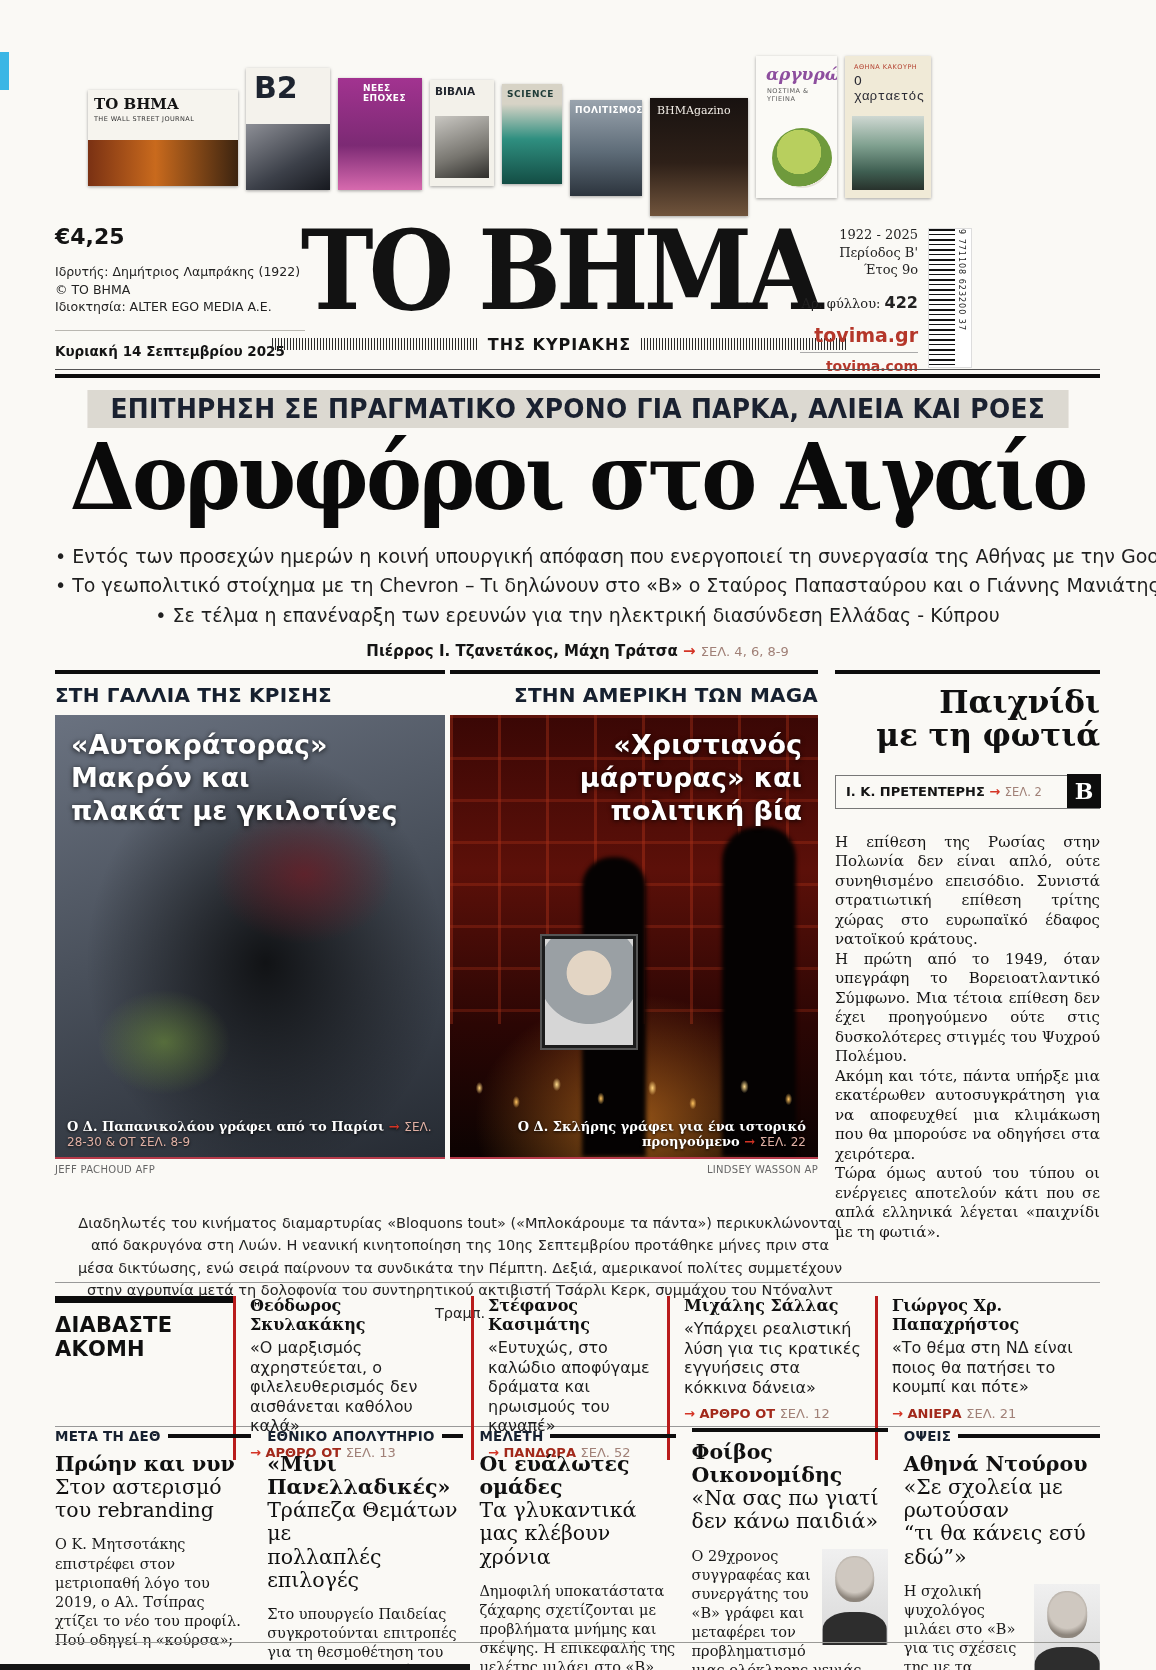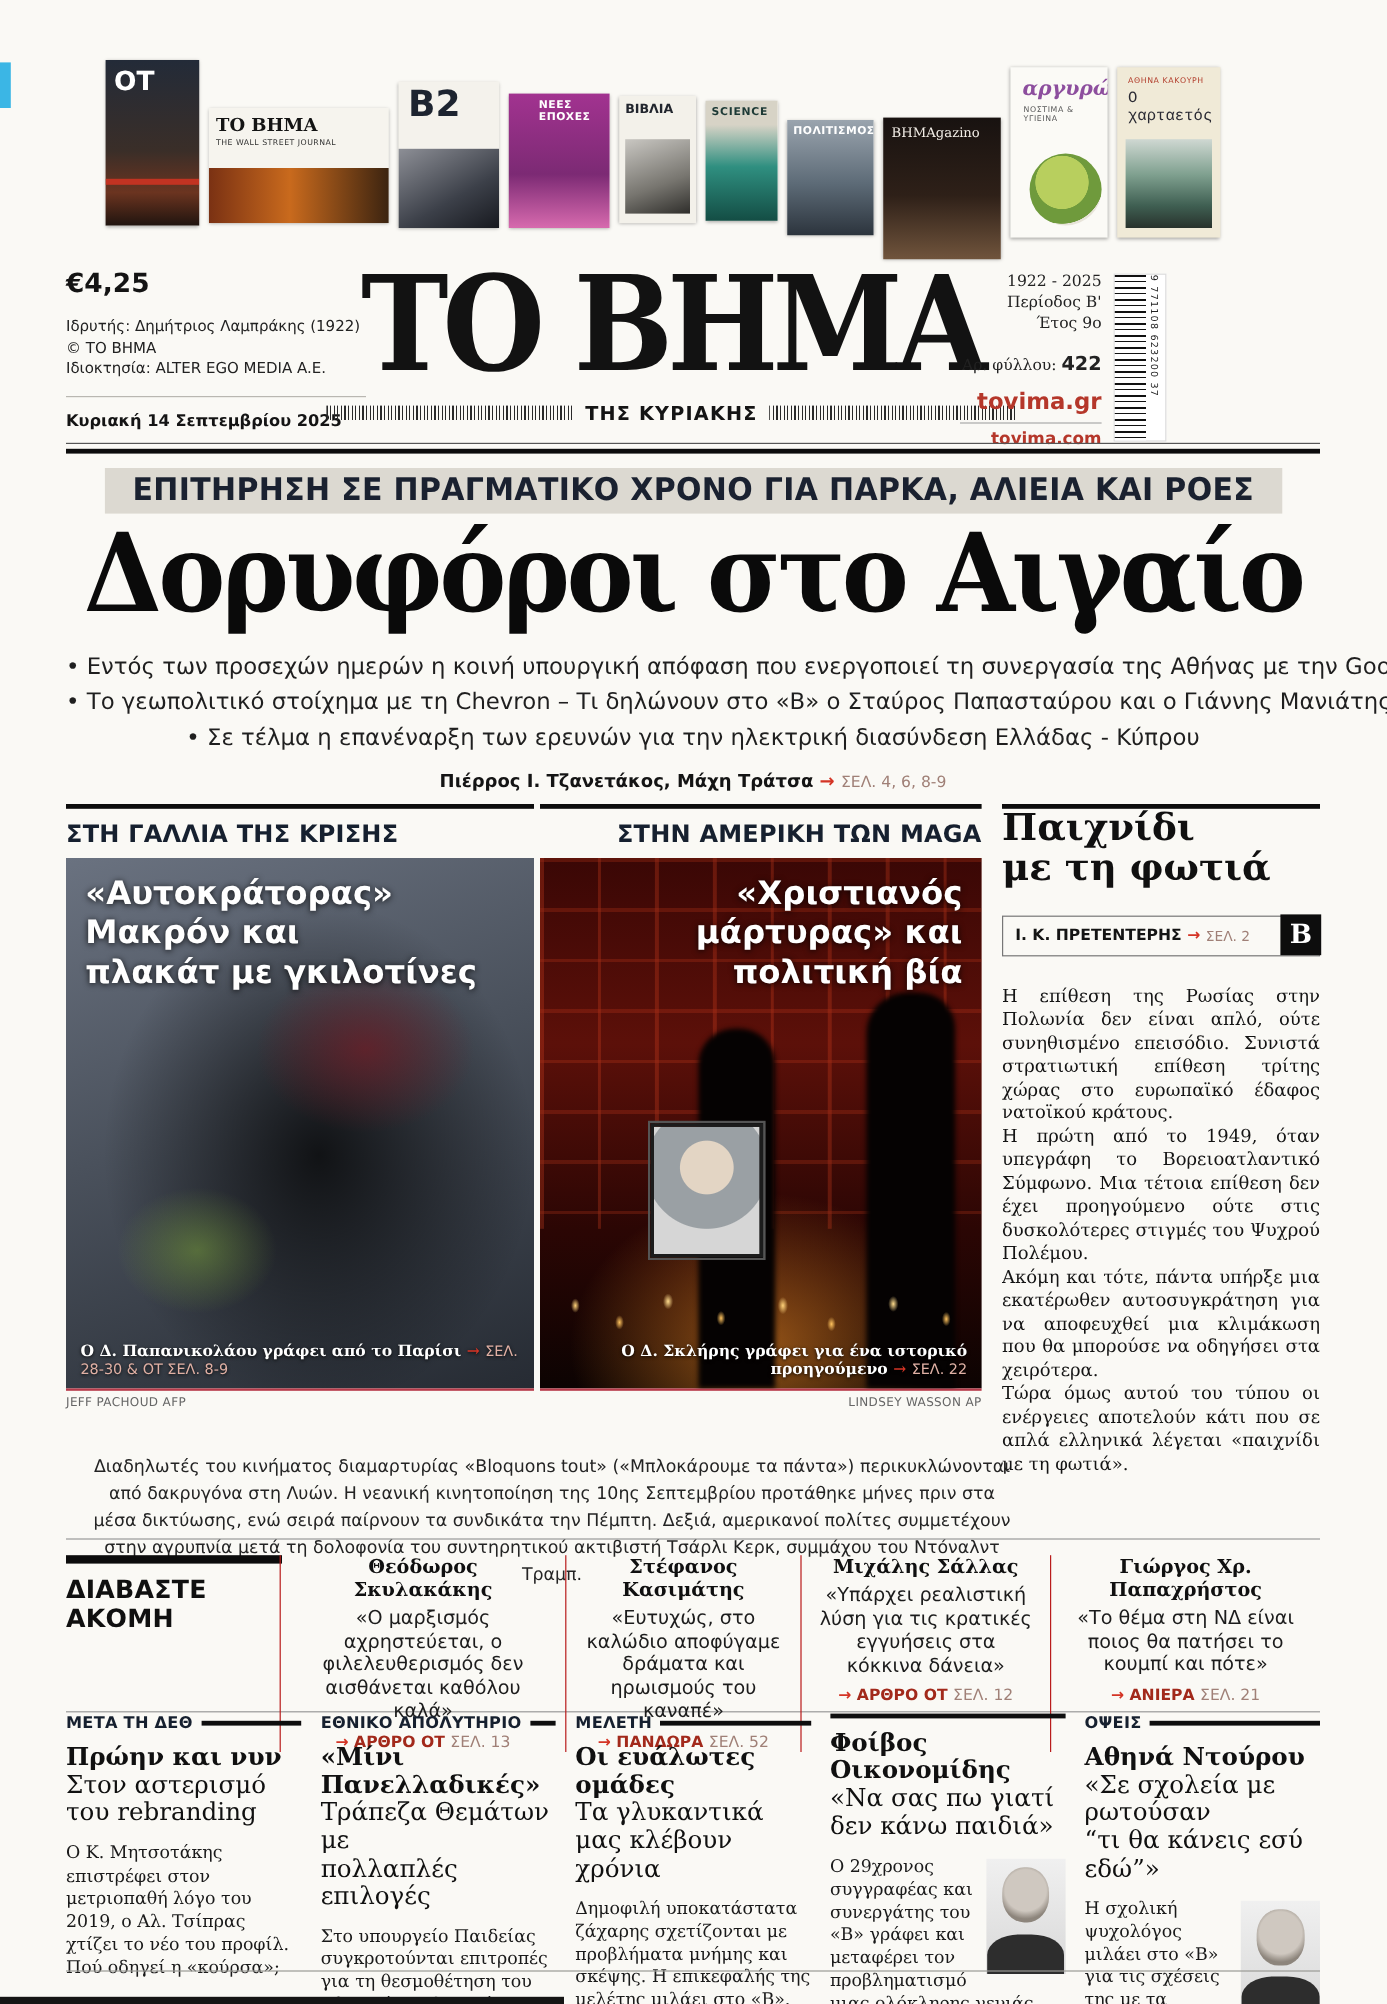--- a/index.html
+++ b/index.html
@@ -113,39 +113,39 @@
   .ph-head{position:absolute;top:14px;color:#fff;font-weight:bold;font-size:27px;line-height:1.22;
            white-space:pre-line;text-shadow:0 1px 5px rgba(0,0,0,.85);}
   .ph-head.l{left:16px;} .ph-head.r{right:16px;text-align:right;}
   .ph-cap{position:absolute;bottom:8px;left:12px;right:12px;color:#fff;font-family:"DejaVu Serif",serif;
           font-weight:bold;font-size:13px;text-shadow:0 1px 3px rgba(0,0,0,.9);}
   .ph-cap .ref{color:#e0b0a4;font-size:12px;font-family:"DejaVu Sans",sans-serif;}
   .ph-cap.r{text-align:right;}
   .credit{margin-top:5px;font-size:10px;color:#666;letter-spacing:.3px;}
   .credit.r{text-align:right;}
   
-  .op-title{font-family:"DejaVu Serif",serif;font-weight:bold;font-size:31px;line-height:1.08;
-            color:#101010;white-space:pre-line;}
+  .op-title{margin-top:12px;font-family:"DejaVu Serif",serif;font-weight:bold;font-size:31px;line-height:1.08;
+            color:#101010;white-space:pre-line;text-align:right;}
   .op-box{position:relative;margin-top:22px;border:1.5px solid #777;height:32px;display:flex;align-items:center;
           padding-left:10px;font-size:13px;font-weight:bold;color:#141414;}
   .op-box .ref{font-size:11.5px;}
   .b-sq{position:absolute;right:-2px;top:-2px;width:34px;height:34px;background:#0d0d0d;color:#fff;
         font-family:"DejaVu Serif",serif;font-weight:bold;font-size:22px;display:flex;align-items:center;justify-content:center;}
   .op-body{margin-top:24px;font-family:"DejaVu Serif",serif;font-size:15px;line-height:1.3;text-align:justify;color:#141414;height:438px;overflow:hidden;}
   .op-body p{margin:0;}
   
   .cap-par{position:absolute;left:75px;top:1212px;width:770px;text-align:center;font-size:14.5px;line-height:1.55;color:#242424;}
   .row-div{position:absolute;left:55px;top:1282px;width:1045px;border-top:1px solid #999;}
   
   .read-also{position:absolute;left:55px;top:1296px;width:1045px;height:116px;display:grid;
              grid-template-columns:178px 238px 196px 208px 1fr;}
   .ra-title-col{padding-right:10px;}
   .ra-bar{width:180px;height:7px;background:#0c0c0c;}
   .ra-title{margin-top:10px;font-size:21px;font-weight:bold;color:#101010;letter-spacing:.2px;}
-  .ra-item{border-left:1px solid #b91c1c;padding:0 14px 0 14px;text-align:center;}
+  .ra-item{border-left:3px solid #b91c1c;padding:0 14px 0 14px;}
   .ra-author{font-family:"DejaVu Serif",serif;font-weight:bold;font-size:16px;color:#101010;}
   .ra-quote{margin-top:4px;font-size:16px;line-height:1.22;color:#1c1c1c;}
   .ra-by{margin-top:9px;font-size:13px;font-weight:bold;}
   .tag-red{color:#a2291b;font-weight:bold;font-size:13px;}
   .read-also{border-bottom:1px solid #999;padding-bottom:14px;}
   
   .bottom-grid{position:absolute;left:55px;top:1428px;width:1045px;display:grid;grid-template-columns:repeat(5,1fr);gap:16px;}
   .b-col{display:flex;flex-direction:column;min-height:205px;}
   .b-kickrow{display:flex;align-items:center;}
   .b-kick{font-size:13.5px;font-weight:bold;color:#16202f;white-space:nowrap;letter-spacing:.2px;}
@@ -164,24 +164,20 @@
   .scan-strip{position:absolute;left:0;bottom:0;width:470px;height:6px;background:#151515;}
 </style>
 </head>
 <body>
 
 <div class="page">
 
   <div class="cyan-tab"></div>
 
   <div class="covers">
-    <div class="cover c-ot">
-      <span class="t">OT</span>
-      <div class="strip"></div>
-    </div>
     <div class="cover c-wsj">
       <span class="t">ΤΟ ΒΗΜΑ</span>
       <span class="s">THE WALL STREET JOURNAL</span>
       <div class="ph"></div>
     </div>
     <div class="cover c-b2">
       <span class="t">B2</span>
       <div class="ph"></div>
     </div>
     <div class="cover c-ne">

